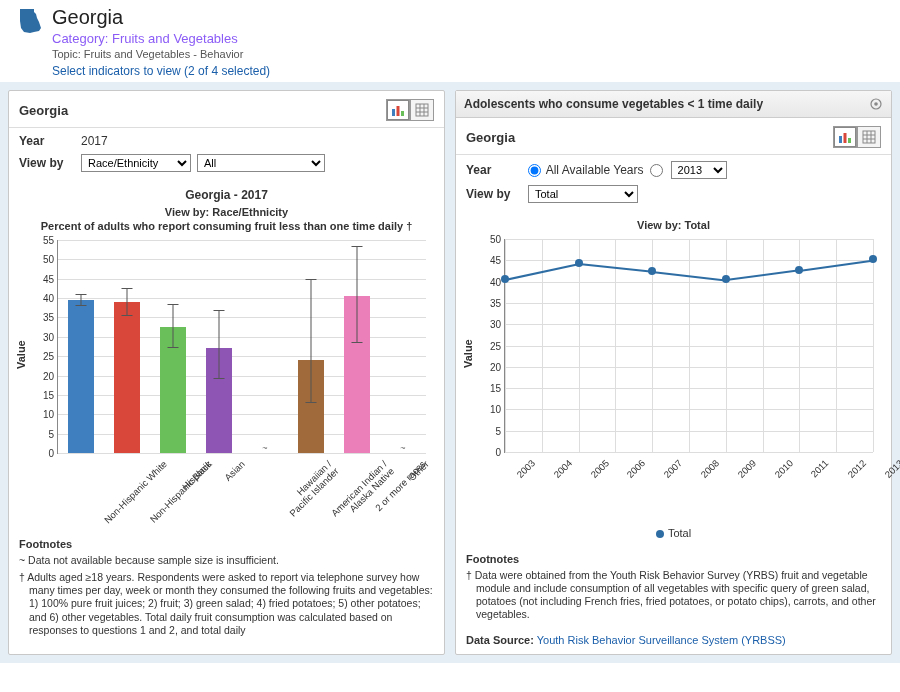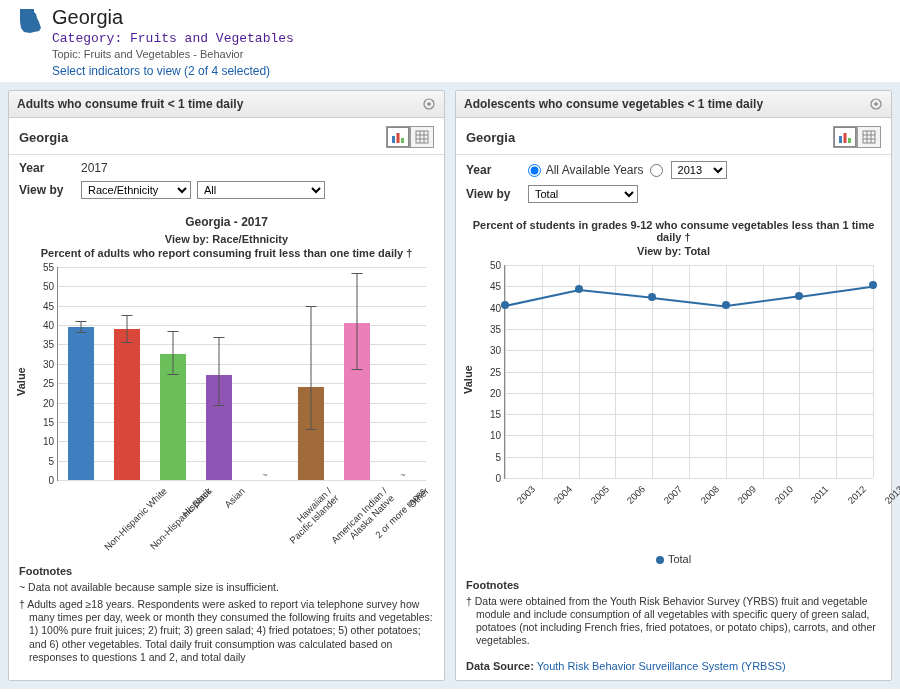--- a/index.html
+++ b/index.html
@@ -1,21 +1,21 @@
 <!DOCTYPE html>
 <html><head>
 <meta charset="utf-8">
 <style>
 * { box-sizing: border-box; margin: 0; padding: 0; }
 body { font-family: Arial, Helvetica, sans-serif; font-size: 12px; color: #333; background: #fff; width: 900px; }
 .header { display: flex; padding: 6px 14px 4px 14px; }
 .header-left { flex: 1; display: flex; gap: 8px; align-items: flex-start; }
 .state-icon svg { width: 30px; height: 30px; }
 .header-info h1 { font-size: 20px; font-weight: normal; color: #222; margin-bottom: 2px; }
-.header-info .category { font-size: 13px; color: #4c1d95; margin-bottom: 2px; font-family: Liberation Mono, monospace; }
+.header-info .category { font-size: 13px; color: #8b5cf6; margin-bottom: 2px; }
 .header-info .topic { font-size: 11px; color: #555; margin-bottom: 4px; }
 .header-info .select-link { font-size: 12px; color: #1b5faa; cursor: pointer; }
 .header-right { display: grid; grid-template-columns: auto auto; gap: 4px 20px; font-size: 12px; align-content: start; padding-top: 4px; }
 .header-right a { color: #1b5faa; text-decoration: none; cursor: pointer; display: inline-flex; align-items: center; gap: 4px; }
 .pdf-icon { width: 12px; height: 12px; background: #c23; display: inline-block; border-radius: 1px; position: relative; }
 .pdf-icon::after { content:''; position:absolute; top:2px; left:2px; width:8px; height:2px; background:#fff;}
 .map-icon svg { width: 22px; height: 14px; }
 .panels { display: flex; gap: 10px; padding: 8px; background: #e6eef5; }
 .panel { flex: 1; background: #fff; border: 1px solid #c8c8c8; border-radius: 2px; }
 .panel-header { background: linear-gradient(#f6f6f6,#e8e8e8); border-bottom: 1px solid #ccc; padding: 6px 8px; font-size: 12px; font-weight: bold; color: #333; display:flex; justify-content:space-between; align-items:center;}
@@ -71,27 +71,20 @@
       <div class="category">Category: Fruits and Vegetables</div>
       <div class="topic">Topic: Fruits and Vegetables - Behavior</div>
       <div class="select-link">Select indicators to view (2 of 4 selected)</div>
     </div>
   </div>
 </div>
 
 <div class="panels">
 
   <div class="panel">
-    <div class="panel-header">
-      <span>Adults who consume fruit &lt; 1 time daily</span>
-      <span class="gear-icon"><svg viewBox="0 0 14 14">
-            <circle cx="7" cy="7" r="5" fill="none" stroke="#888" stroke-width="1.2"></circle>
-            <circle cx="7" cy="7" r="1.8" fill="#888"></circle>
-          </svg></span>
-    </div>
     <div class="panel-sub">
       <span class="loc">Georgia</span>
       <div class="view-toggle">
         <button class="active">
             <svg viewBox="0 0 14 14">
               <rect x="1" y="6" width="3" height="7" fill="#3f7fbf"></rect>
               <rect x="5.5" y="3" width="3" height="10" fill="#d9473a"></rect>
               <rect x="10" y="8" width="3" height="5" fill="#6bbf5b"></rect>
             </svg>
           </button>
@@ -217,21 +210,20 @@
         <label><input type="radio" name="yr" checked="" style=""> <span>All Available Years</span></label>
         <label><input type="radio" name="yr" style=""></label>
         <select style="width:56px"><option>2013</option></select>
       </div>
       <div class="row">
         <span class="label">View by</span>
         <select style="width:110px"><option>Total</option></select>
       </div>
     </div>
     <div class="chart-wrap">
-      <div class="chart-sub">Percent of students in grades 9-12 who consume vegetables less than 1 time daily †</div>
       <div class="chart-sub">View by: Total</div>
       <div class="chart-box">
         <div class="y-axis-label">Value</div>
         <div class="plot line-plot" id="plot-right">
             <div class="grid-line" style="top: 213px;"></div>
             <div class="y-tick" style="top: 213px;">0</div>
             <div class="grid-line" style="top: 191.7px;"></div>
             <div class="y-tick" style="top: 191.7px;">5</div>
             <div class="grid-line" style="top: 170.4px;"></div>
             <div class="y-tick" style="top: 170.4px;">10</div>

